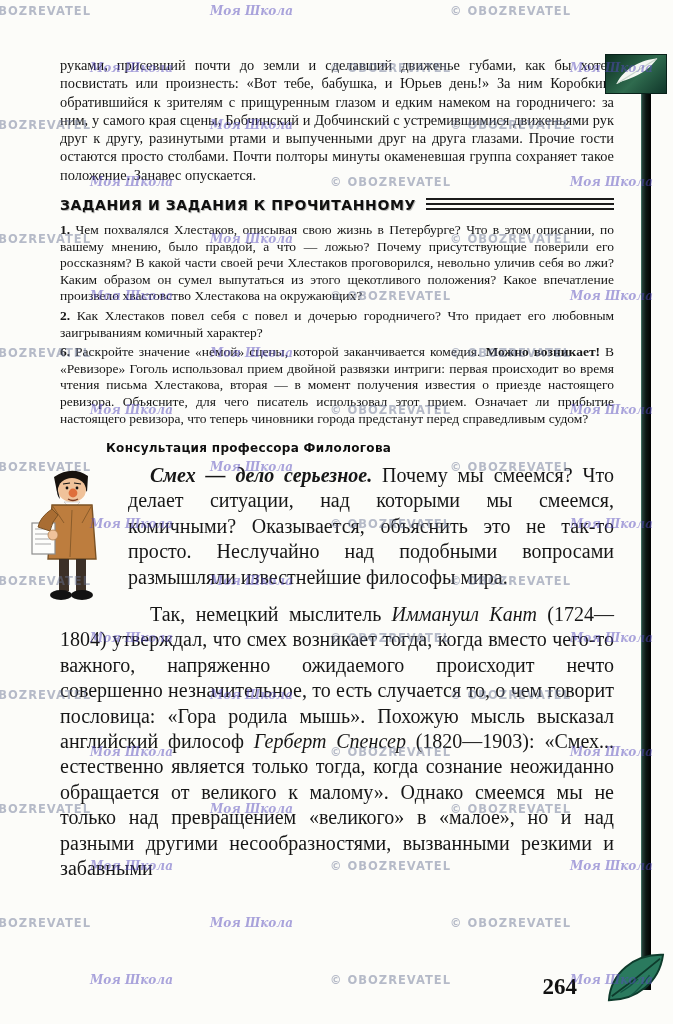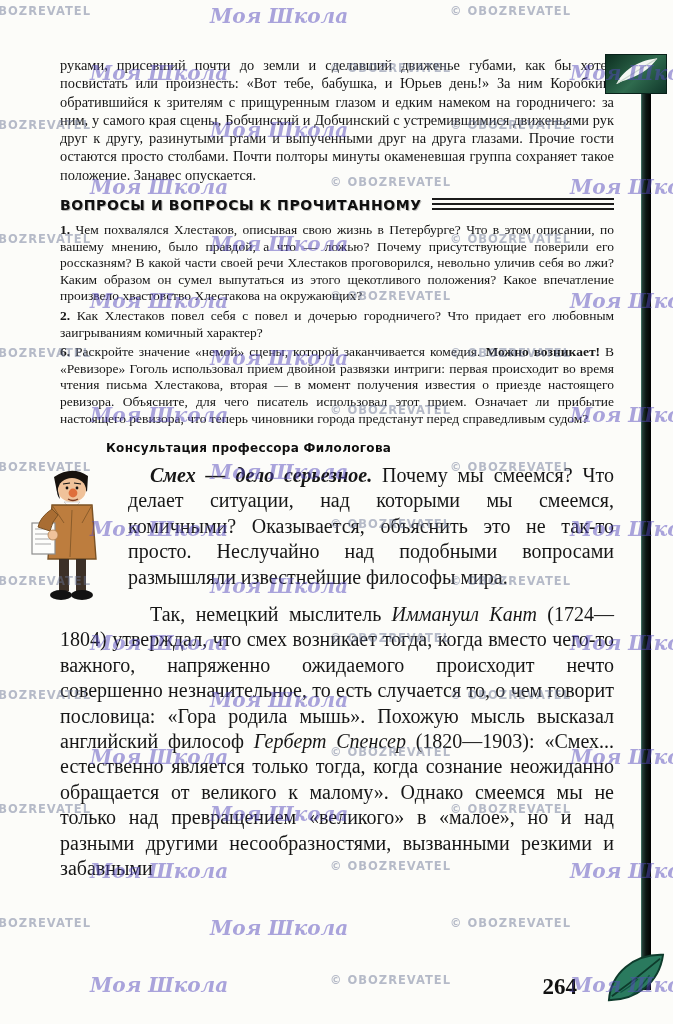--- a/index.html
+++ b/index.html
@@ -7,21 +7,21 @@
   .page {
     position:relative; width:673px; height:1024px; margin:0 auto;
     background:#fcfcf9; overflow:hidden;
     font-family:"Liberation Serif", serif; color:#161616;
   }
   
   .wm-layer { position:absolute; inset:0; z-index:6; pointer-events:none; }
   .wm { position:absolute; white-space:nowrap; }
   .wm.school {
     font-family:"DejaVu Serif", serif; font-style:italic; font-weight:bold;
-    font-size:20px; color:rgba(86,74,190,0.50);
+    font-size:12px; color:rgba(86,74,190,0.50);
   }
   .wm.oboz {
     font-family:"DejaVu Sans", sans-serif; font-weight:bold; letter-spacing:1px;
     font-size:11.5px; color:rgba(104,114,146,0.48);
   }
   
   .right-stripe {
     position:absolute; top:56px; bottom:34px; right:22px; width:10px; z-index:4;
     background:linear-gradient(to right,#27413b 0,#0b1512 45%,#000 100%);
     border-left:1px solid #3c6a5d;
@@ -98,21 +98,21 @@
     </span>
   </div>
 
   <div class="page-number">264</div>
 
   <div class="content">
 
     <p class="body">руками, присевший почти до земли и сделавший движенье губами, как бы хотел посвистать или произнесть: «Вот тебе, бабушка, и Юрьев день!» За ним Коробкин, обратившийся к зрителям с прищуренным глазом и едким намеком на городничего: за ним, у самого края сцены, Бобчинский и Добчинский с устремившимися движеньями рук друг к другу, разинутыми ртами и выпученными друг на друга глазами. Прочие гости остаются просто столбами. Почти полторы минуты окаменевшая группа сохраняет такое положение. Занавес опускается.</p>
 
     <div class="q-header">
-      <span class="q-title">ВОПРОСЫ И ВОПРОСЫ К ПРОЧИТАННОМУ</span>
+      <span class="q-title">ЗАДАНИЯ И ЗАДАНИЯ К ПРОЧИТАННОМУ</span>
       <span class="lines"></span>
     </div>
 
     <div>
       <p class="q">
         <b class="qnum">1.</b>
         <span>Чем похвалялся Хлестаков, описывая свою жизнь в Петербурге? Что в этом описании, по вашему мнению, было правдой, а что — ложью? Почему присутствующие поверили его россказням? В какой части своей речи Хлестаков проговорился, невольно уличив себя во лжи? Каким образом он сумел выпутаться из этого щекотливого положения? Какое впечатление произвело хвастовство Хлестакова на окружающих?</span>
       </p>
       <p class="q">
         <b class="qnum">2.</b>

